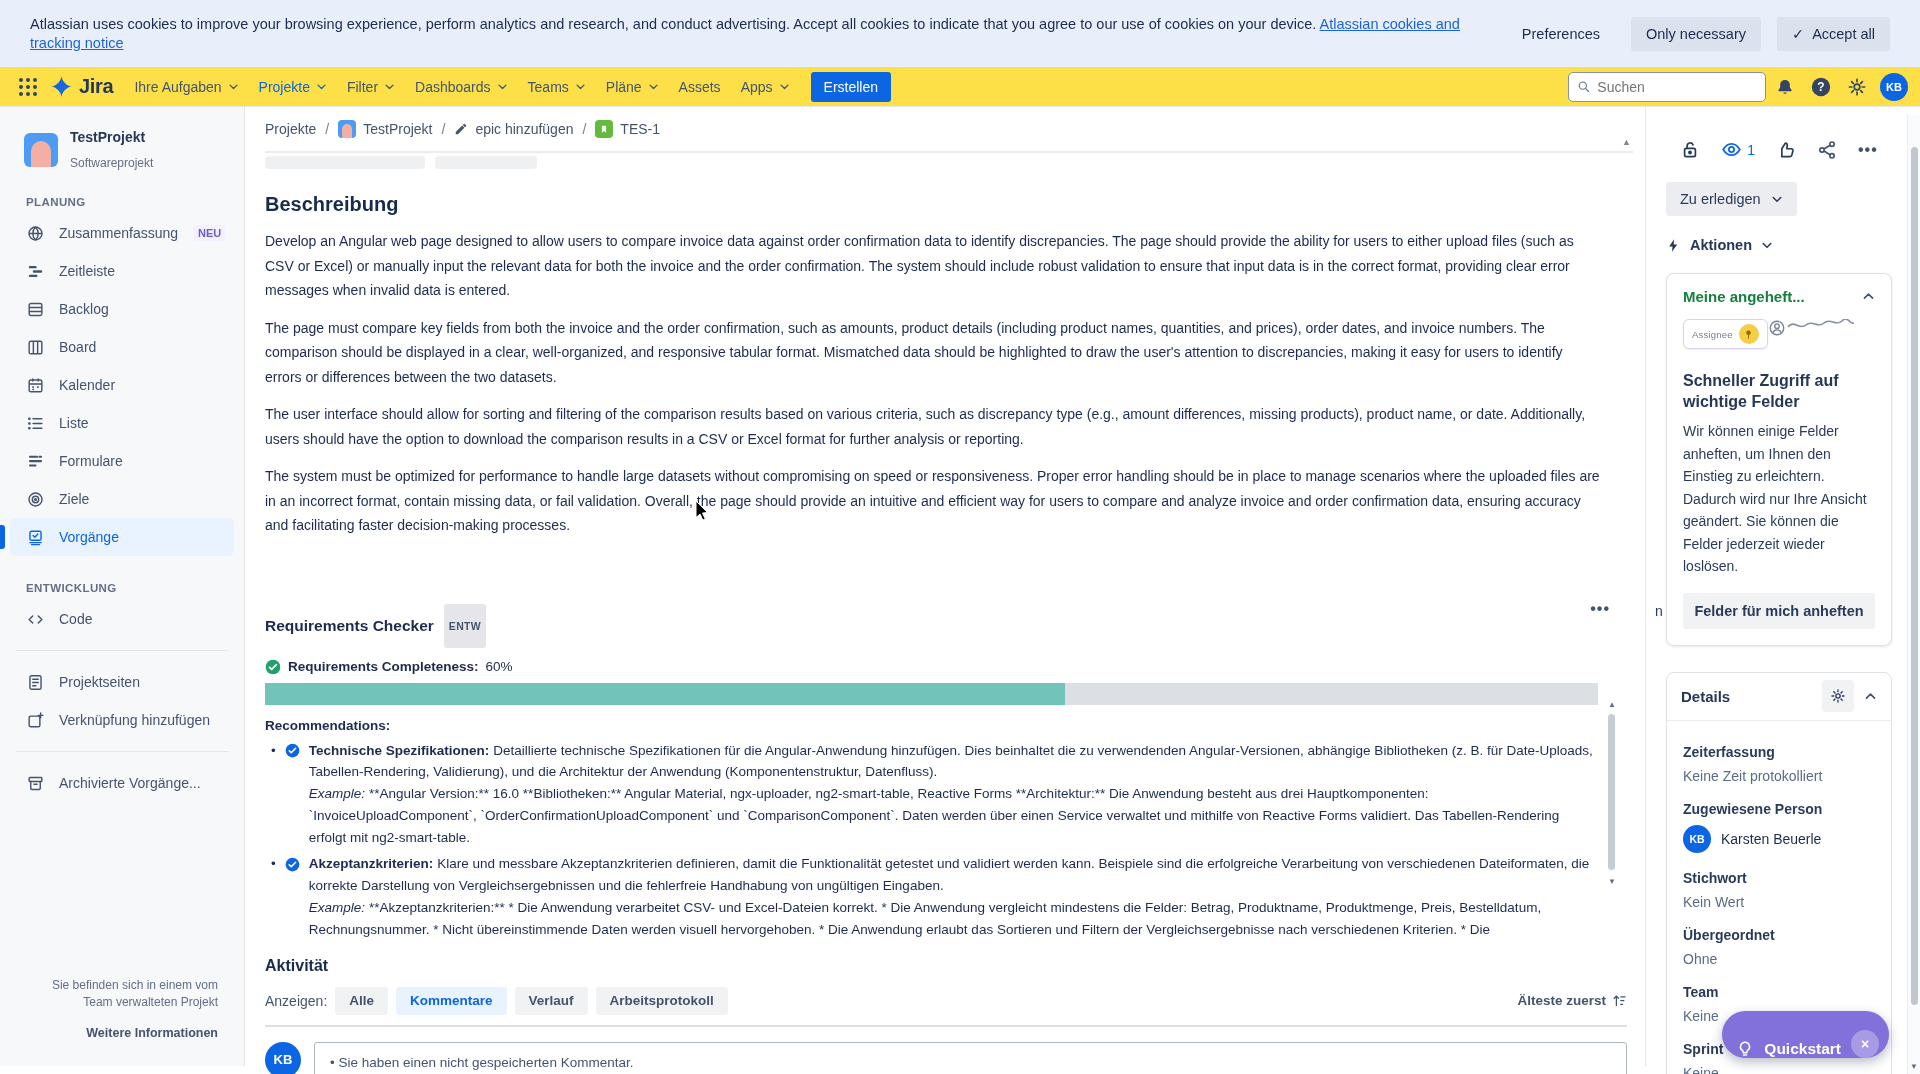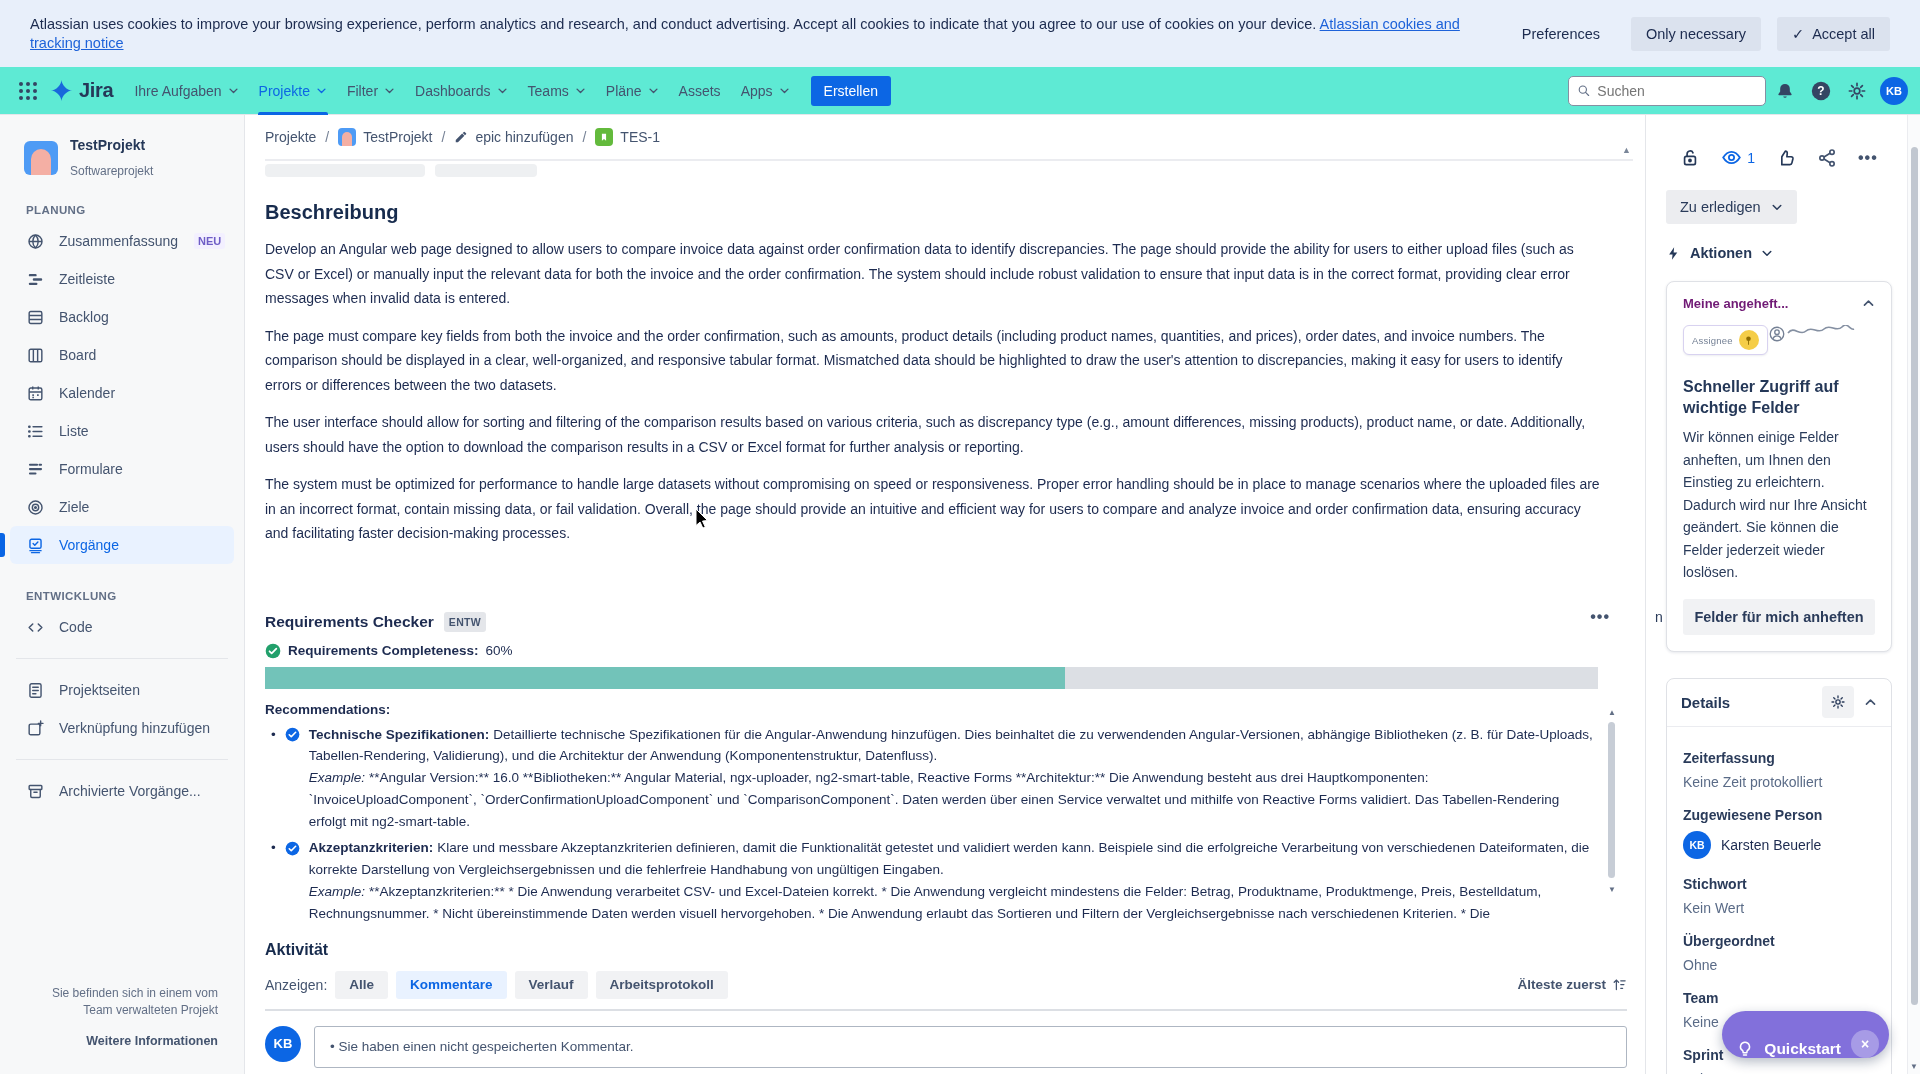--- a/index.html
+++ b/index.html
@@ -10,21 +10,21 @@
 
   
   .cookie{height:67px;background:#E8EFFA;display:flex;align-items:center;padding:0 30px;gap:26px}
   .cookie-text{flex:1;font-size:14.5px;color:#1C2B4F;line-height:19px}
   .cookie-link{color:#1D62D9;text-decoration:underline;cursor:pointer}
   .cookie-actions{display:flex;gap:16px;align-items:center;flex-shrink:0}
   .cookie-btn{border:none;background:#DBE2EE;color:#1C2B4F;font-size:14.5px;font-weight:500;height:34px;padding:0 15px;border-radius:3px;display:flex;align-items:center;gap:8px}
   .cookie-btn.ghost{background:transparent}
 
   
-  .topnav{height:48px;border-bottom:1px solid #E4E6EA;display:flex;align-items:center;padding:0 12px;gap:2px;position:relative;background:#5eead4}
+  .topnav{height:40px;border-bottom:1px solid #E4E6EA;display:flex;align-items:center;padding:0 12px;gap:2px;position:relative;background:#fde047}
   .appswitch{width:32px;height:32px;display:grid;place-items:center;border-radius:3px}
   .logo{display:flex;align-items:center;gap:6px;padding:0 10px 0 4px}
   .logo-text{font-size:20px;font-weight:600;color:#253858;letter-spacing:-.3px}
   .nav-item{display:flex;align-items:center;gap:6px;height:32px;padding:0 9px;border-radius:3px;font-size:14px;font-weight:500;color:#44546F;background:none;border:none;position:relative}
   .nav-item.active{color:#0C66E4}
   .nav-item.active::after{content:"";position:absolute;left:8px;right:8px;bottom:-8px;height:3px;background:#0C66E4;border-radius:2px 2px 0 0}
   .create-btn{background:#0C66E4;color:#fff;height:30px;padding:0 13px;border:none;border-radius:3px;font-size:14px;font-weight:500;margin-left:10px}
   .search-box{margin-left:auto;width:198px;height:30px;border:1.6px solid #8590A2;border-radius:5px;display:flex;align-items:center;gap:7px;padding:0 8px;background:#fff}
   .search-box input{border:none;outline:none;width:100%;font-size:14px;color:#44546F;background:transparent;font-family:inherit}
   .icon-btn{width:34px;height:32px;display:grid;place-items:center;background:none;border:none;border-radius:3px}
@@ -64,21 +64,21 @@
   .skel{height:13px;border-radius:4px;background:#EEF0F2}
   .skel.w1{width:160px}.skel.w2{width:102px}
 
   .desc-h{font-size:20px;font-weight:700;margin-top:24px;color:#172B4D}
   .desc p{font-size:14px;line-height:24.5px;margin-top:13px;max-width:1338px;color:#1D2B50}
   .cursor-icon{position:absolute;left:450px;top:393px;z-index:3}
 
   .req{margin-top:66px;position:relative;max-width:1345px}
   .req-head{display:flex;align-items:center;gap:10px}
   .req-title{font-size:15.5px;font-weight:700;color:#1D2B50}
-  .lozenge{font-size:10.5px;font-weight:700;letter-spacing:.3px;color:#44546F;background:#E4E6EA;border-radius:3px;padding:4px 5px}
+  .lozenge{font-size:10.5px;font-weight:700;letter-spacing:.3px;color:#44546F;background:#E4E6EA;border-radius:3px;padding:16px 5px}
   .req-more{position:absolute;right:0;top:-4px;background:none;border:none;font-size:16px;font-weight:700;color:#44546F;letter-spacing:1px}
   .comp-row{display:flex;align-items:center;gap:7px;margin-top:11px;font-size:13.5px;color:#1D2B50}
   .comp-row b{font-weight:700}
   .progress{height:22px;background:#DCDFE4;margin-top:8px;width:1333px;overflow:hidden}
   .progress-fill{height:100%;background:#72C3B9}
   .reco{font-weight:700;font-size:13.5px;margin-top:13px;color:#1D2B50}
   .req-list{list-style:none;margin-top:7px}
   .req-list li{display:flex;gap:9px;margin-top:5px;font-size:13.5px;line-height:21.8px;color:#1D2B50}
   .li-lead{display:flex;align-items:center;gap:9px;height:21.8px;flex-shrink:0;padding-left:6px}
   .li-text{max-width:1285px}
@@ -105,21 +105,21 @@
 
   
   .rail{flex:1;border-left:1px solid #E4E6EA;position:relative;padding:0 28px 0 20px;background:#fff}
   .rail-icons{display:flex;align-items:center;justify-content:center;gap:21px;margin-top:32px}
   .rail-icons .ib{background:none;border:none;display:flex;align-items:center;gap:5px}
   .eye-count{color:#0C66E4;font-size:14px;font-weight:500}
   .more-dots{font-size:16px;font-weight:700;color:#44546F;letter-spacing:1px}
   .status-btn{margin-top:22px;display:inline-flex;align-items:center;gap:10px;background:#ECEDF0;border:none;height:34px;padding:0 14px;border-radius:3px;font-size:14.5px;font-weight:500;color:#2A3B5A}
   .actions-row{margin-top:21px;display:flex;align-items:center;gap:9px;font-size:14.5px;font-weight:600;color:#253858;background:none;border:none}
   .pin-card{margin-top:20px;border:1px solid #DFE1E6;border-radius:8px;padding:14px 16px 16px;background:#fff;box-shadow:0 1px 3px rgba(9,30,66,.1);position:relative;z-index:2}
-  .pin-head{display:flex;justify-content:space-between;align-items:center;font-size:13px;font-weight:700;color:#701a75}
+  .pin-head{display:flex;justify-content:space-between;align-items:center;font-size:15px;font-weight:700;color:#15803d}
   .illus{margin-top:14px;display:flex;align-items:flex-start;gap:0;height:38px}
   .illus-pill{display:flex;align-items:center;gap:6px;border:1px solid #D8D2F0;border-radius:6px;background:#fff;height:30px;padding:0 8px;box-shadow:0 1px 2px rgba(9,30,66,.08)}
   .illus-label{font-size:9.5px;color:#758195;letter-spacing:.2px}
   .pin-dot{width:20px;height:20px;border-radius:50%;background:#F5CD47;display:grid;place-items:center;position:relative}
   .pin-h{font-size:16px;font-weight:700;line-height:21px;margin-top:13px;color:#253858}
   .pin-p{font-size:14px;line-height:22.5px;margin-top:8px;color:#2A3B5A}
   .pin-btn{margin-top:15px;width:100%;background:#F1F2F4;border:none;border-radius:3px;height:36px;font-size:14.5px;font-weight:600;color:#2A3B5A}
   .frag{position:absolute;left:-12px;bottom:26px;font-size:14px;color:#2A3B5A;z-index:1}
   .details-card{margin-top:26px;border:1px solid #DFE1E6;border-radius:8px;background:#fff;height:450px;overflow:hidden}
   .details-head{height:48px;display:flex;align-items:center;padding:0 14px;border-bottom:1px solid #EBECF0}

